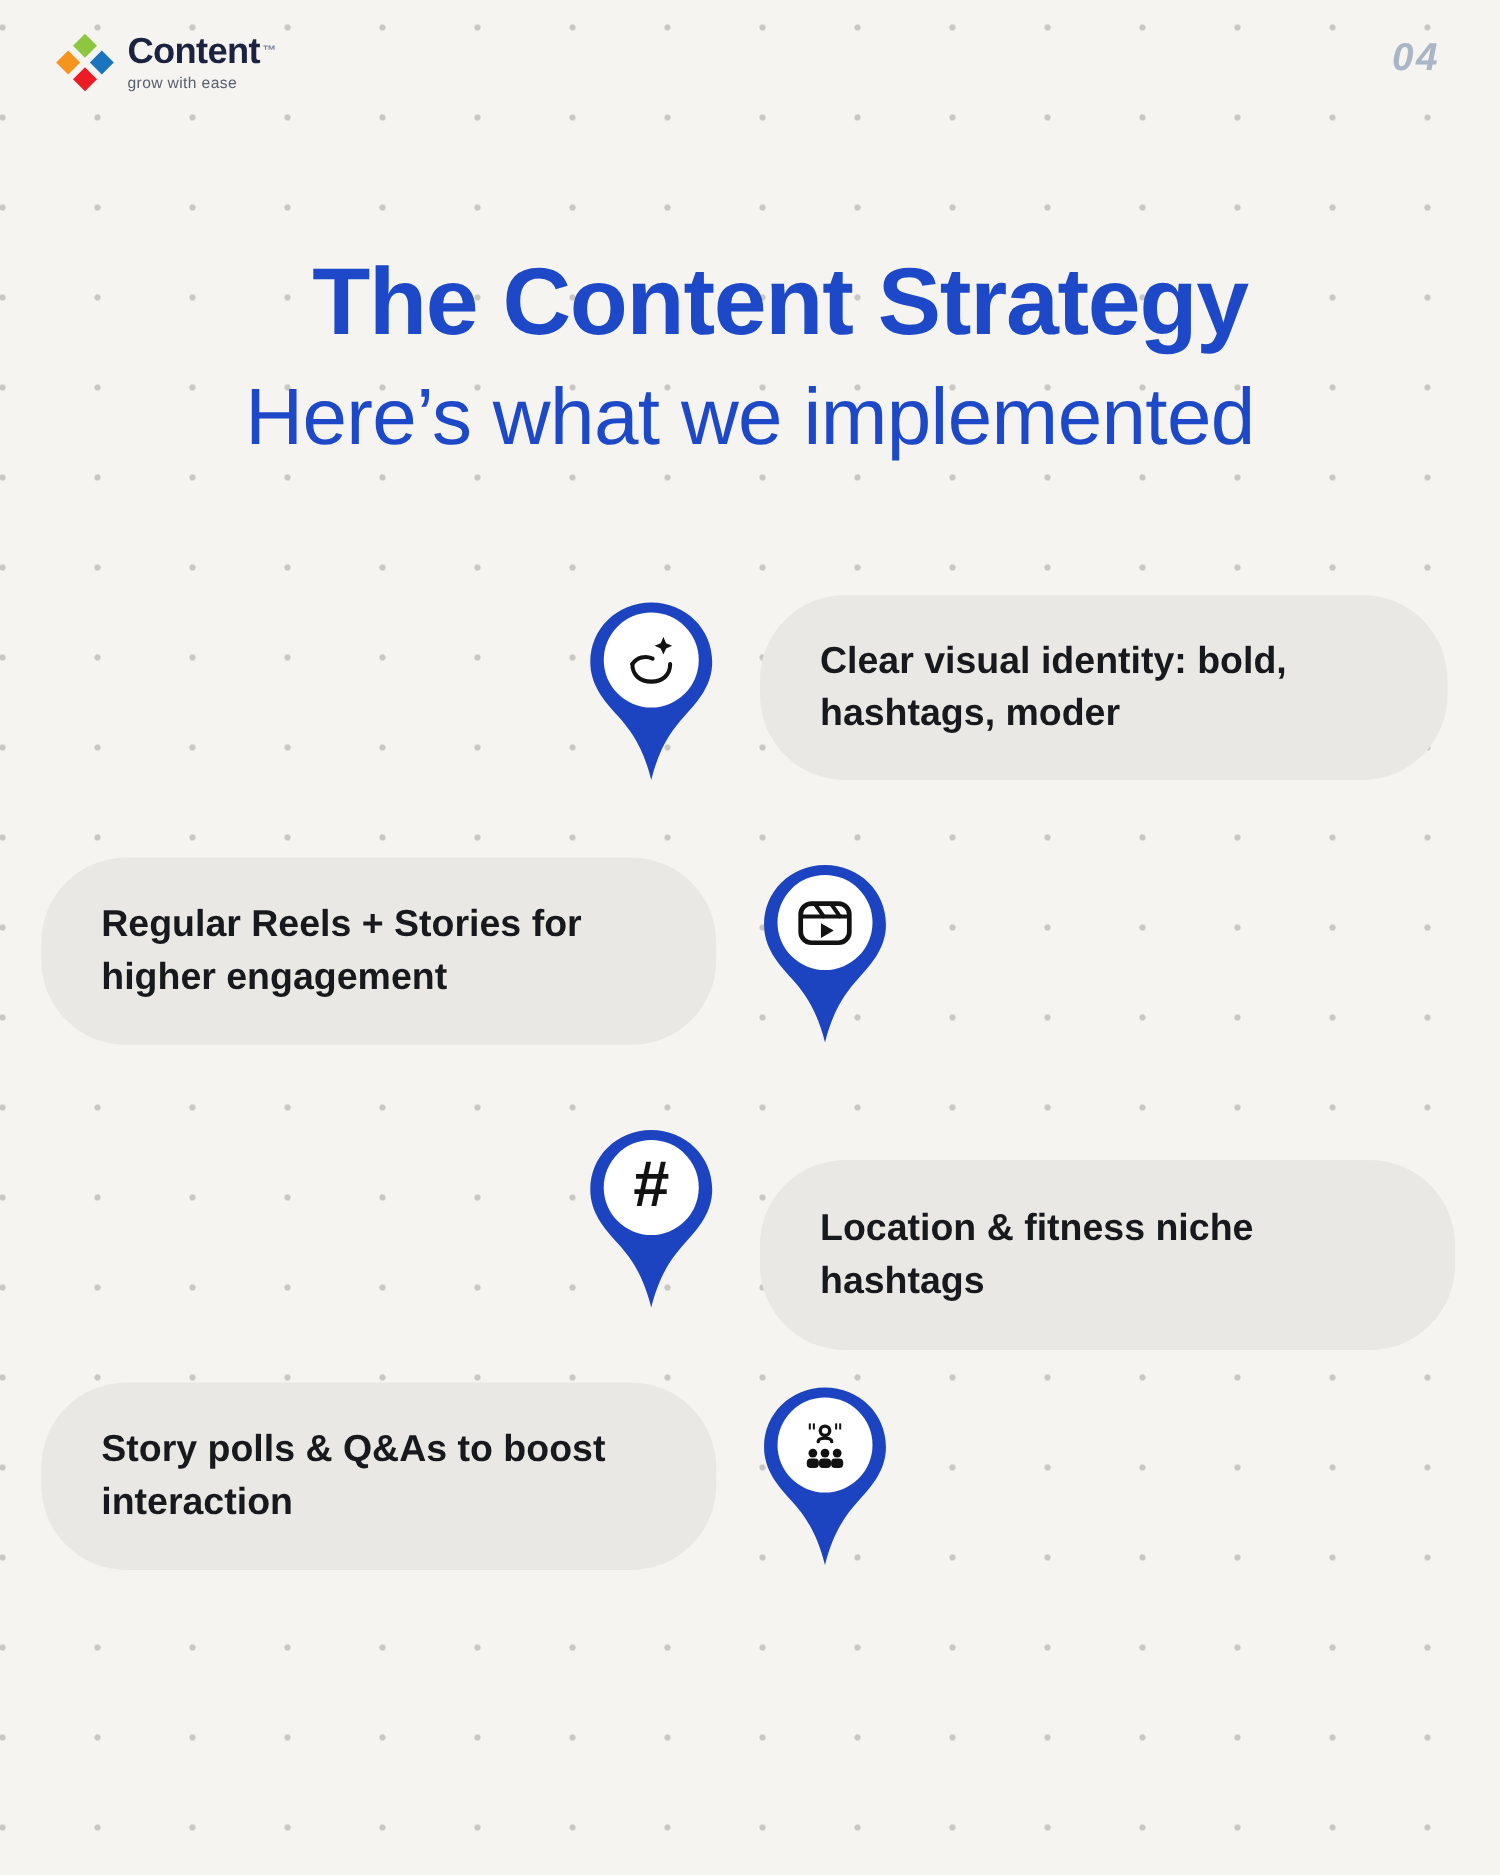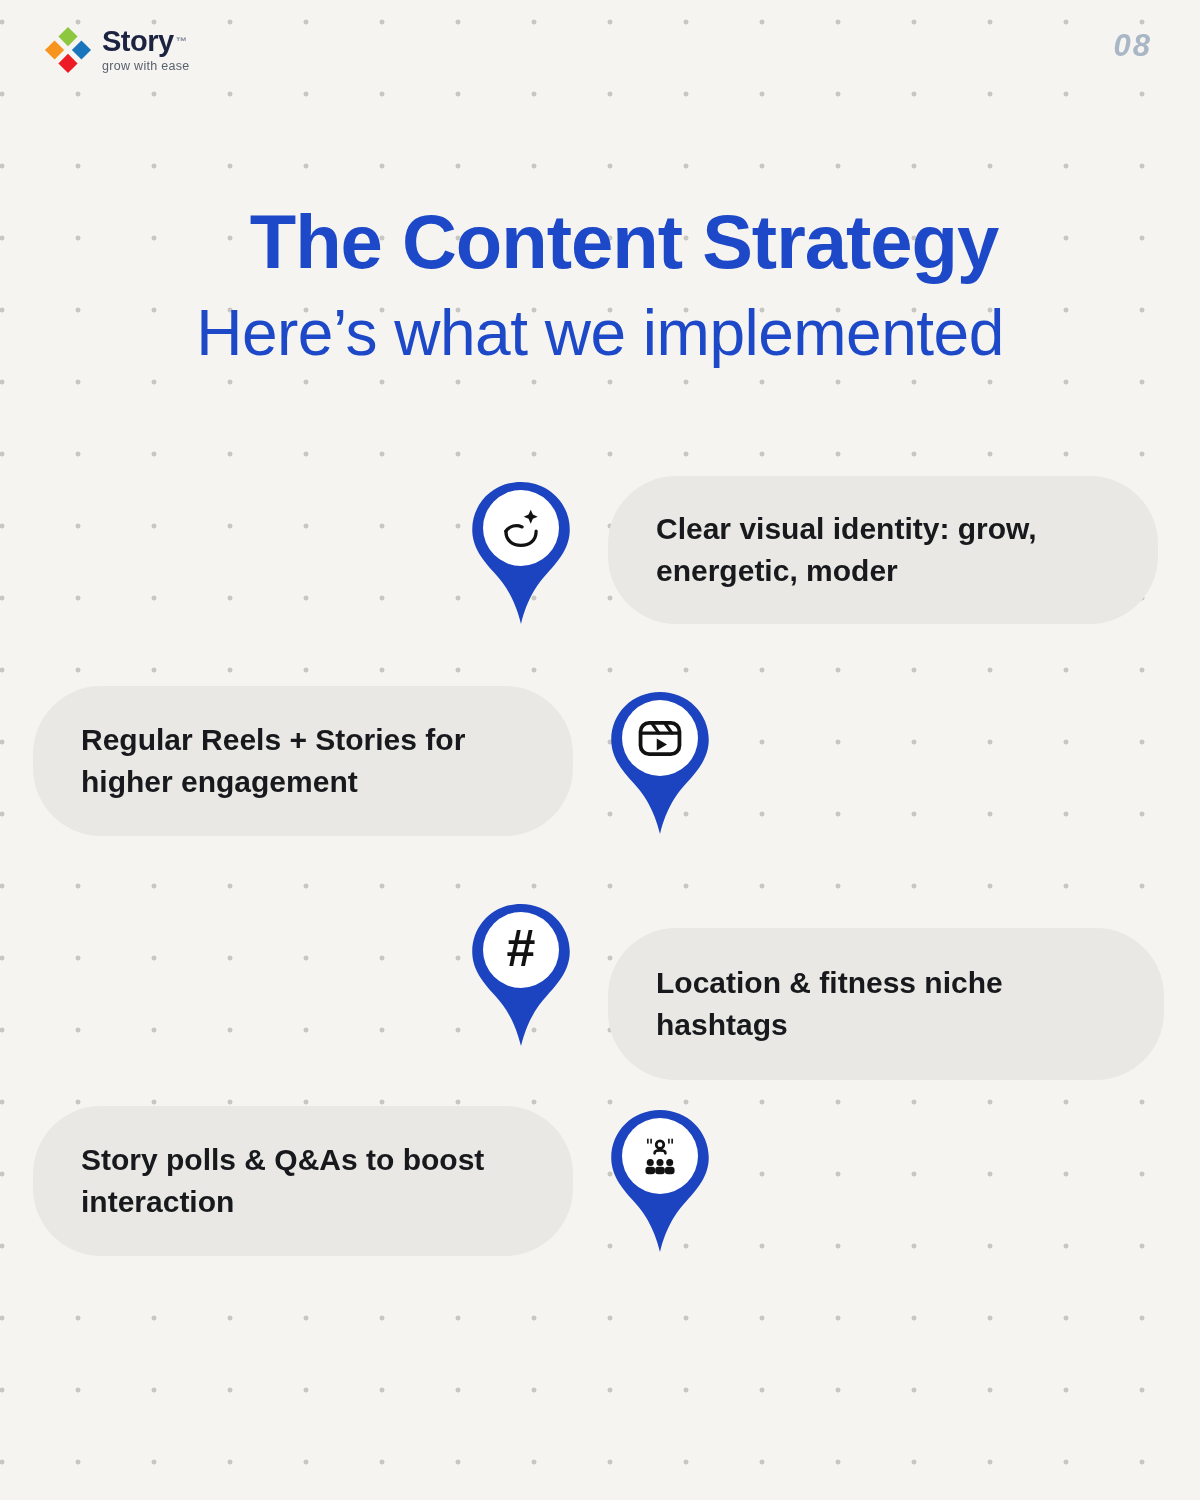--- a/index.html
+++ b/index.html
@@ -67,33 +67,33 @@
 
   <div class="logo-wrap">
     <svg class="logo-mark" viewBox="0 0 100 100">
       <polygon points="50,2 70,22 50,42 30,22" fill="#8dc63f"></polygon>
       <polygon points="98,50 78,70 58,50 78,30" fill="#1b75bc"></polygon>
       <polygon points="50,98 30,78 50,58 70,78" fill="#ed1c24"></polygon>
       <polygon points="2,50 22,30 42,50 22,70" fill="#f7941d"></polygon>
     </svg>
     <div class="logo-text-col">
       <div>
-        <span class="logo-name">Story</span><span class="logo-tm">™</span>
+        <span class="logo-name">Content</span><span class="logo-tm">™</span>
       </div>
       <span class="logo-tagline">grow with ease</span>
     </div>
   </div>
 
-  <div class="page-number">08</div>
+  <div class="page-number">04</div>
 
   <h1 class="title">The Content Strategy</h1>
   <h2 class="subtitle">Here’s what we implemented</h2>
 
   <div class="bubble" style="left:608px; top:476px; width:550px; height:148px;">
-    <span class="bubble-text">Clear visual identity: grow, energetic, moder</span>
+    <span class="bubble-text">Clear visual identity: bold, hashtags, moder</span>
   </div>
   <div class="pin" style="left:468px; top:478px;">
     <svg class="pin-shape" viewBox="0 0 100 140">
       <path d="M50 2 C24 2 4 22 4 47 c0 17 10 29 21 41 c10 11 19 24 25 48 c6-24 15-37 25-48 c11-12 21-24 21-41 C96 22 76 2 50 2 Z" fill="#1c43c0"></path>
     </svg>
     <div class="pin-circle">
       <svg class="pin-icon" viewBox="0 0 100 100">
         <path d="M68 16 l4 9 9 4 -9 4 -4 9 -4 -9 -9 -4 9 -4 Z" fill="#121212"></path>
         <path d="M22 56 c0 17 12 26 28 26 c16 0 28 -9 28 -26" fill="none" stroke="#121212" stroke-width="6" stroke-linecap="round"></path>
         <path d="M22 56 c7 -10 19 -13 30 -8" fill="none" stroke="#121212" stroke-width="6" stroke-linecap="round"></path>

